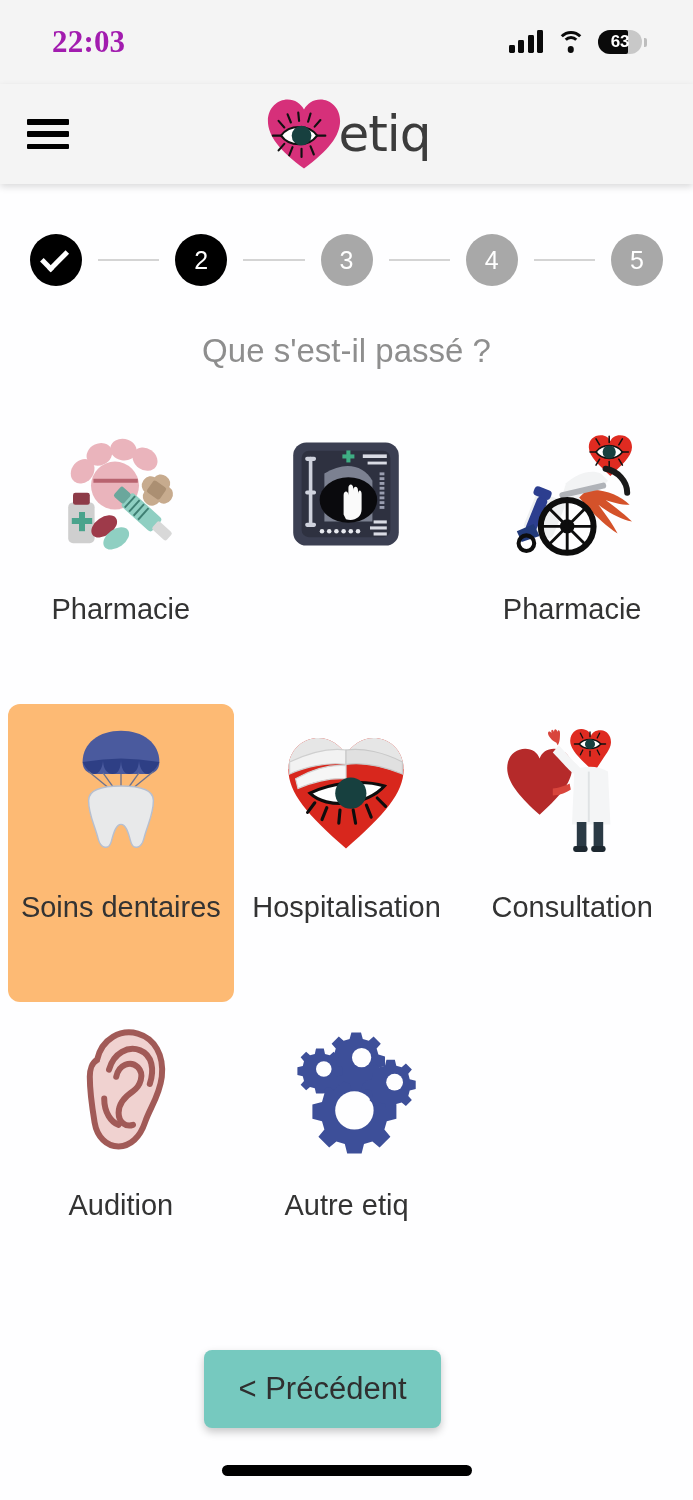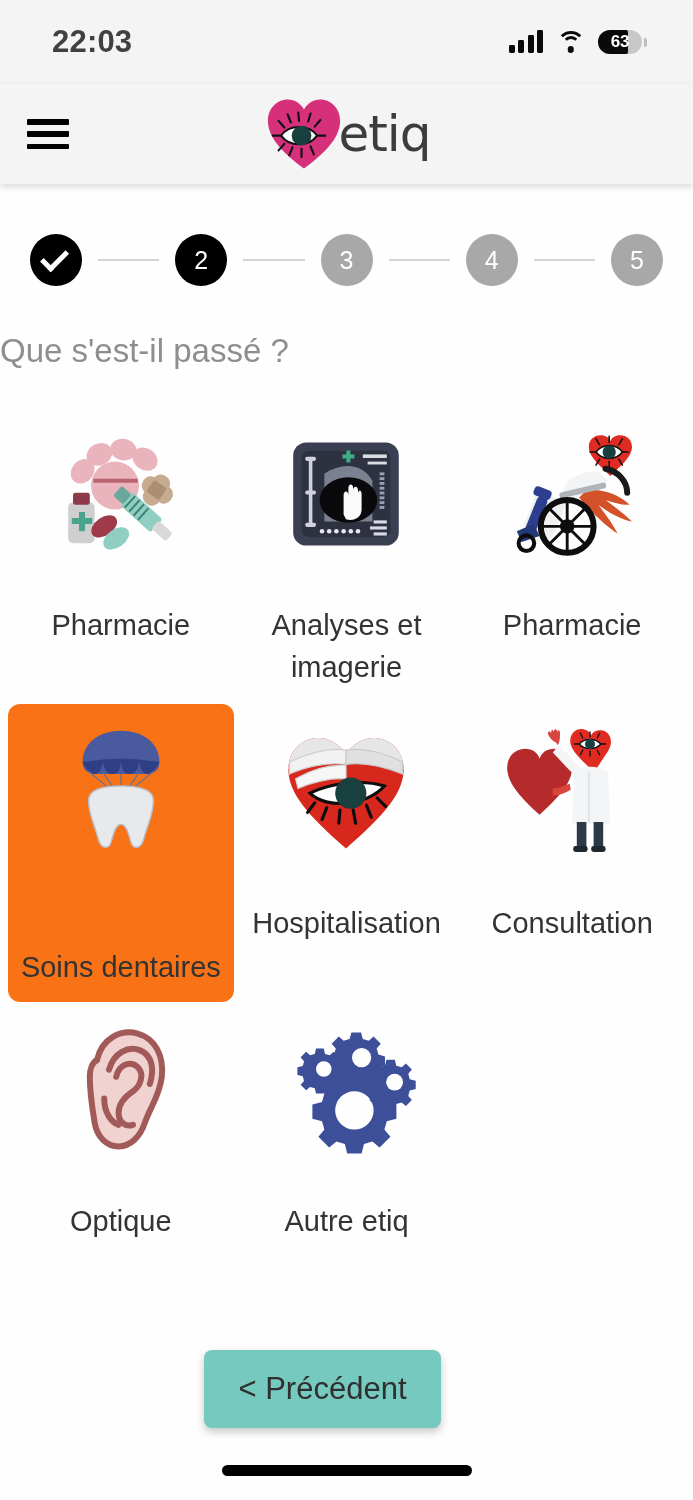--- a/index.html
+++ b/index.html
@@ -11,21 +11,21 @@
   }
   .phone { position: relative; width: 693px; height: 1500px; background: #fefeff; }
 
   
   .statusbar {
     position: absolute; top: 0; left: 0; width: 693px; height: 84px;
     background: #f4f4f4;
     display: flex; align-items: center; justify-content: space-between;
     padding: 0 46px 0 52px;
   }
-  .status-time { font-size: 31px; font-weight: 700; color: #404040; letter-spacing: 0.2px; }
+  .status-time { font-size: 31px; font-weight: 700; color: #a21caf; letter-spacing: 0.2px; font-family: Liberation Serif, serif; }
   .status-right { display: flex; align-items: center; gap: 13px; }
 
   .sig { display: flex; align-items: flex-end; gap: 3.5px; height: 22px; }
   .sig i { display: block; width: 6px; background: #0a0a0a; border-radius: 1.4px; }
   .sig i:nth-child(1) { height: 8px; }
   .sig i:nth-child(2) { height: 13px; }
   .sig i:nth-child(3) { height: 18px; }
   .sig i:nth-child(4) { height: 23px; }
 
   .wifi { position: relative; width: 29px; height: 22px; }
@@ -78,34 +78,34 @@
   .step { width: 52px; height: 52px; border-radius: 50%; flex: 0 0 auto;
           display: flex; align-items: center; justify-content: center;
           font-size: 25px; color: #fff; }
   .step.done { background: #000; }
   .step.active { background: #000; font-weight: 400; }
   .step.todo { background: #a8a8a8; }
   .step .chk { width: 26px; height: 15px; border-left: 5.5px solid #fff;
                border-bottom: 5.5px solid #fff; transform: rotate(-45deg) translate(1px,-3px); }
   .step-line { flex: 1 1 auto; height: 2.5px; background: #d4d4d4; margin: 0 16px; max-width: 78px; }
 
-  .question { font-size: 33px; color: #8e8e8e;
+  .question { text-align: center; font-size: 33px; color: #8e8e8e;
               margin-top: 46px; font-weight: 400; }
 
   
   .grid { display: grid; grid-template-columns: repeat(3, 1fr);
           margin-top: 36px; padding: 0 8px; }
   .tile { display: flex; flex-direction: column; align-items: center;
           padding: 22px 6px 14px; border-radius: 12px; cursor: pointer;
           min-height: 298px; }
-  .tile.selected { background: #f97316; justify-content: space-between; }
+  .tile.selected { background: #fdba74; }
   .tile-icon { width: 152px; height: 132px; display: flex;
                align-items: center; justify-content: center; }
   .tile-icon svg { width: 100%; height: 100%; }
-  .tile-label { margin-top: 44px; font-size: 29px; color: #333333;
+  .tile-label { margin-top: 28px; font-size: 29px; color: #333333;
                 text-align: center; line-height: 1.45; }
 
   
   .footer { position: absolute; left: 0; bottom: 72px; width: 601px;
             display: flex; justify-content: center; padding-left: 44px; }
   .prev-btn { background: #76c9bf; color: #2f2f2f; font-size: 31px;
               border: none; border-radius: 8px; padding: 21px 34px;
               box-shadow: 0 4px 8px rgba(0,0,0,0.22); cursor: pointer;
               font-family: "Liberation Sans", sans-serif; }
 
@@ -265,21 +265,20 @@
             <g fill="#e7e9ef">
               <circle cx="40" cy="86" r="1.9"></circle>
                 <circle cx="46" cy="86" r="1.9"></circle>
               <circle cx="52" cy="86" r="1.9"></circle>
                 <circle cx="58" cy="86" r="1.9"></circle>
               <circle cx="64" cy="86" r="1.9"></circle>
                 <circle cx="70" cy="86" r="1.9"></circle>
             </g>
           </svg>
         </div>
-        <div class="tile-label">Analyses et imagerie</div>
       </div>
 
       <div class="tile">
         <div class="tile-icon">
           <svg viewBox="0 0 120 110">
             <path d="M84 6 C78 6 74 10 74 16 C74 24 84 32 92 40 C100 32 110 24 110 16 C110 10 106 6 100 6 C96 6 93 8 92 11 C91 8 88 6 84 6 Z" fill="#df2b21"></path>
             <path d="M80 20 C85 13 97 13 102 20 C97 27 85 27 80 20 Z" fill="#fff" stroke="#111" stroke-width="1.4"></path>
             <ellipse cx="91" cy="20" rx="5.5" ry="5.5" fill="#17403f"></ellipse>
             <g stroke="#111" stroke-width="1.3" stroke-linecap="round">
               <line x1="80" y1="20" x2="75" y2="20"></line>
@@ -394,21 +393,21 @@
 
       <div class="tile">
         <div class="tile-icon">
           <svg viewBox="0 0 120 110">
             <path d="M40 30 C44 12 60 4 74 8 C88 12 96 26 94 44 C92 60 84 70 80 82 C76 94 68 102 58 102 C48 102 40 94 38 82 C36 70 34 52 34 44 C34 38 36 32 40 30 Z" fill="#f0d2d0" stroke="#a15a57" stroke-width="5"></path>
             <path d="M50 38 C54 24 66 18 76 22 C86 26 88 38 84 50" fill="none" stroke="#a15a57" stroke-width="5" stroke-linecap="round"></path>
             <path d="M56 44 C58 34 68 30 74 36 C80 42 76 52 70 56 C64 60 58 66 58 74 C58 82 64 86 70 84" fill="none" stroke="#a15a57" stroke-width="5" stroke-linecap="round"></path>
             <path d="M46 62 C46 74 52 82 58 84" fill="none" stroke="#a15a57" stroke-width="5" stroke-linecap="round"></path>
           </svg>
         </div>
-        <div class="tile-label">Optique</div>
+        <div class="tile-label">Audition</div>
       </div>
 
       <div class="tile">
         <div class="tile-icon">
           <svg viewBox="0 0 120 110">
             <g fill="#3d4f99">
 
               <path d="M52 48 l7 -2 2 -8 12 0 2 8 7 2 6 -5 9 9 -5 6 2 7 8 2 0 12 -8 2 -2 7 5 6 -9 9 -6 -5 -7 2 -2 8 -12 0 -2 -8 -7 -2 -6 5 -9 -9 5 -6 -2 -7 -8 -2 0 -12 8 -2 2 -7 -5 -6 9 -9 z"></path>
             </g>
             <circle cx="67" cy="72" r="16" fill="#fefeff"></circle>

